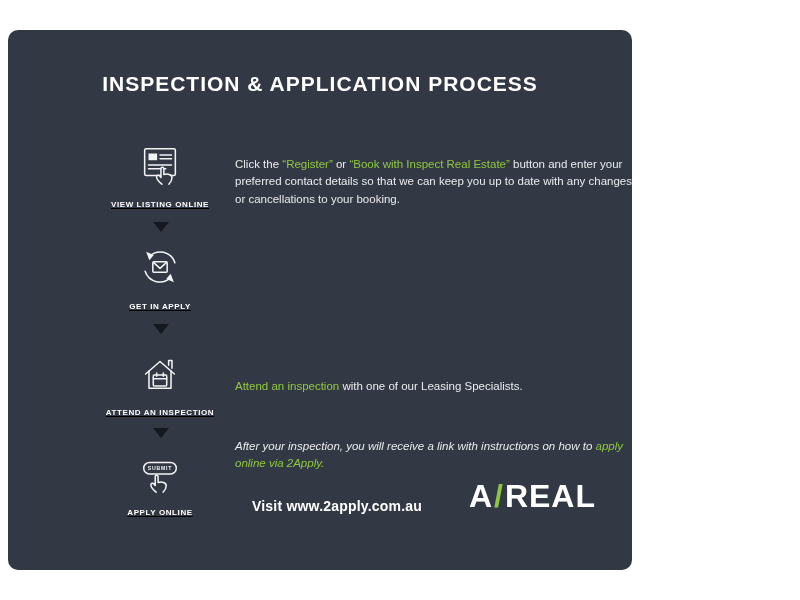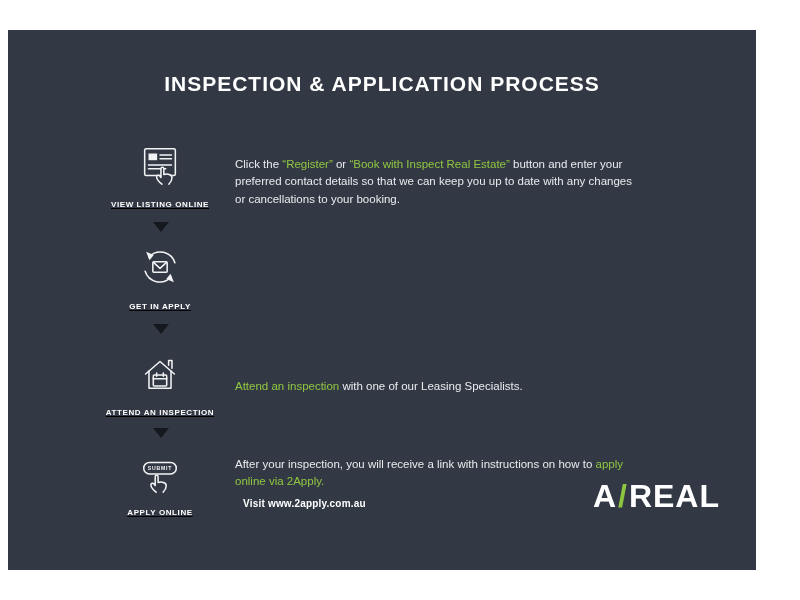--- a/index.html
+++ b/index.html
@@ -4,22 +4,23 @@
 <style>
   :root{
     --bg:#333944;
     --green:#8FC640;
     --text:#E9EBEE;
     --arrow:#15181F;
   }
   *{margin:0;padding:0;box-sizing:border-box;}
   html,body{width:800px;height:600px;background:#ffffff;font-family:"Liberation Sans",sans-serif;overflow:hidden;}
   .card{
-    position:absolute;left:8px;top:30px;width:748px;height:540px;
+    position:absolute;left:8px;top:30px;width:624px;height:540px;
     background:var(--bg);
+    border-radius:10px;
   }
   .title{
     position:absolute;top:42px;left:0;width:100%;
     text-align:center;color:#ffffff;font-size:21px;font-weight:bold;letter-spacing:1px;
   }
   .step{position:absolute;left:77px;width:150px;text-align:center;text-decoration:underline;}
   .step svg{display:inline-block;}
   .step-label{
     margin-top:8px;color:#ffffff;font-size:8px;font-weight:bold;letter-spacing:0.6px;
   }
@@ -27,25 +28,25 @@
   .down-arrow{
     position:absolute;left:145px;width:0;height:0;
     border-left:8px solid transparent;border-right:8px solid transparent;
     border-top:10px solid var(--arrow);
   }
   .a1{top:192px;} .a2{top:294px;} .a3{top:398px;}
   .para{
     position:absolute;left:227px;width:402px;
     color:var(--text);font-size:11.5px;line-height:1.5;
   }
-  .p1{top:126px;} .p2{top:222px;} .p3{top:348px;} .p4{top:426px;}
+  .p1{top:126px;} .p2{top:222px;} .p3{top:348px;} .p4{top:408px;font-style:italic;}
   .accent{color:var(--green);}
   .note{
-    position:absolute;left:235px;top:468px;
-    color:#ffffff;font-size:10px;font-weight:bold;letter-spacing:0.2px;
+    position:absolute;left:244px;top:468px;
+    color:#ffffff;font-size:14px;font-weight:bold;letter-spacing:0.2px;
   }
   .logo{
     position:absolute;right:36px;top:448px;
     color:#ffffff;font-size:32px;font-weight:bold;letter-spacing:1px;white-space:nowrap;margin-left:16px;
   }
   .logo .slash{color:var(--green);font-weight:bold;padding:0 1px;}
   .icon-stroke{stroke:#F2F3F5;fill:none;stroke-width:1.6;stroke-linecap:round;stroke-linejoin:round;}
   .icon-fill{fill:#F2F3F5;stroke:none;}
   .hand{stroke:#F2F3F5;fill:#333944;stroke-width:1.6;stroke-linecap:round;stroke-linejoin:round;}
   .btn-text{fill:#F2F3F5;font-family:"Liberation Sans",sans-serif;font-size:5.4px;font-weight:bold;letter-spacing:0.8px;}

